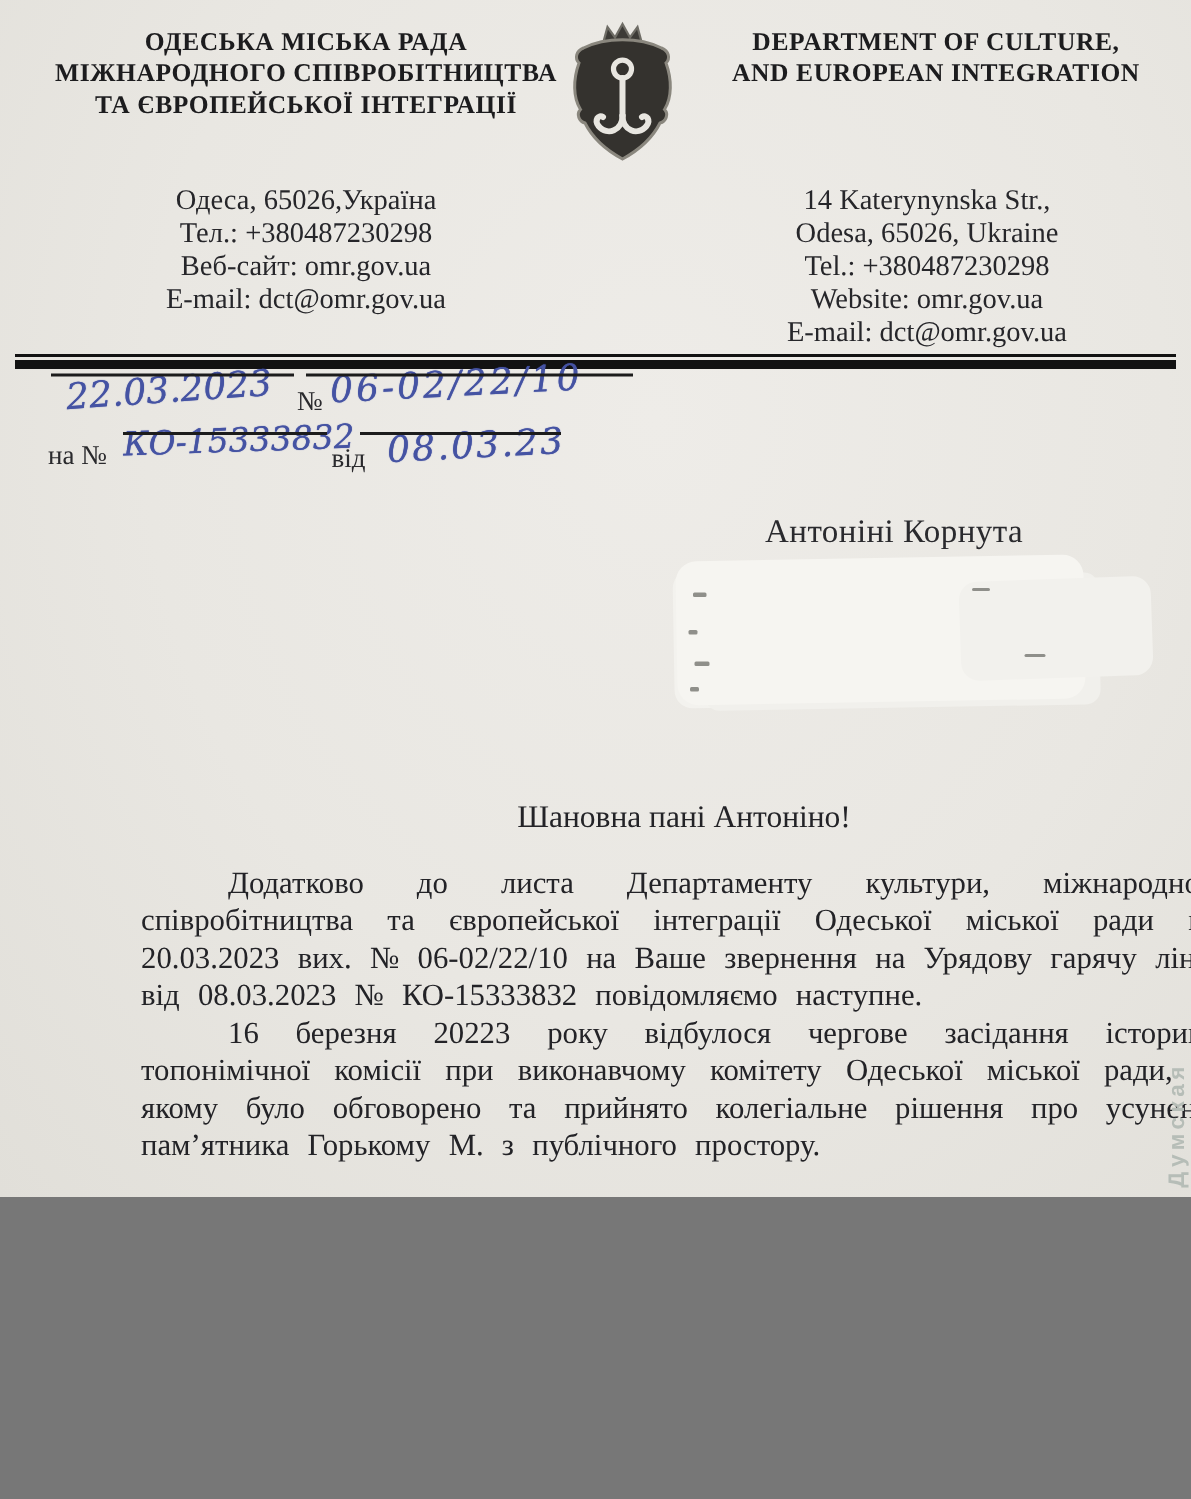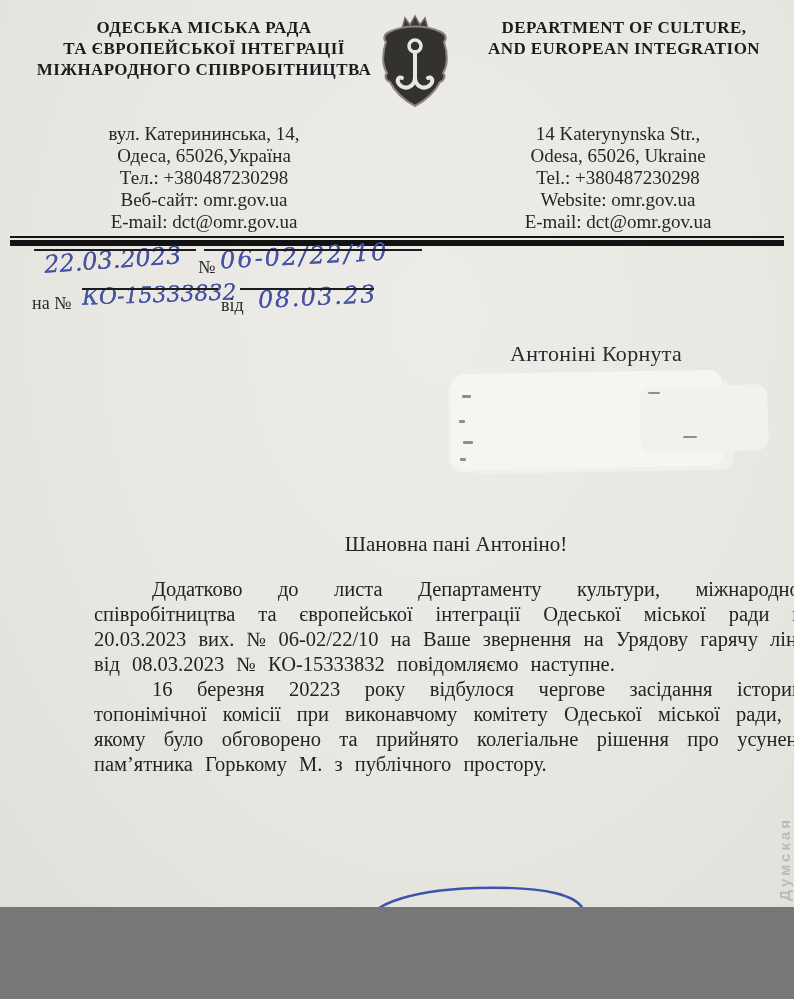--- a/index.html
+++ b/index.html
@@ -1,18 +1,18 @@
 <!DOCTYPE html>
 <html><head>
 <meta charset="utf-8">
 <style>
   html,body{margin:0;padding:0;background:#777;}
   .page{
     position:relative;
-    width:794px;height:907px;
+    width:794px;height:798px;
     margin:0 auto;
     overflow:hidden;
     background:
       radial-gradient(ellipse at 55% 35%, #eeece8 0%, #e9e7e2 55%, #e1dfd9 100%);
     font-family:"Liberation Serif","DejaVu Serif",serif;
     color:#232326;
   }
   
   .hdr{position:absolute;top:17px;font-weight:bold;font-size:17px;line-height:21px;
        text-align:center;letter-spacing:.4px;color:#1c1c1e;}
@@ -56,22 +56,22 @@
      font-family:"Liberation Sans",sans-serif;font-weight:700;
      font-size:15px;letter-spacing:3px;color:#b6bdb7;}
 </style>
 </head>
 <body>
 
 <div class="page">
 
   <div class="hdr hdr-ua">
     <div>ОДЕСЬКА МІСЬКА РАДА</div>
+    <div>МІЖНАРОДНОГО СПІВРОБІТНИЦТВА</div>
     <div>ТА ЄВРОПЕЙСЬКОЇ ІНТЕГРАЦІЇ</div>
-    <div>МІЖНАРОДНОГО СПІВРОБІТНИЦТВА</div>
   </div>
 
   <div class="emblem">
     <svg width="78" height="98" viewBox="0 0 78 98" xmlns="http://www.w3.org/2000/svg">
       <path d="M26,16 L29,5 L34,12 L39,3 L44,12 L49,5 L52,16 Z" fill="#3d3b37" stroke="#6f6d66" stroke-width="1.5"></path>
       <path d="M13,19 C8,21 7,26 10,29 C6,40 6,52 11,60 C8,63 10,68 14,69 C19,79 28,87 39,93 C50,87 59,79 64,69 C68,68 70,63 67,60 C72,52 72,40 68,29 C71,26 70,21 65,19 C57,15 48,13.5 39,13.5 C30,13.5 21,15 13,19 Z" fill="#34322e" stroke="#8a877e" stroke-width="2"></path>
       <g fill="none" stroke="#e8e6e0" stroke-width="4" stroke-linecap="round">
         <circle cx="39" cy="33" r="6" stroke-width="3.5"></circle>
         <line x1="39" y1="39" x2="39" y2="64"></line>
         <path d="M39,64 C39,74 29,78 23,71 C20,67 23,63 26,65"></path>
@@ -79,21 +79,20 @@
       </g>
     </svg>
   </div>
 
   <div class="hdr hdr-en">
     <div>DEPARTMENT OF CULTURE,</div>
     <div>AND EUROPEAN INTEGRATION</div>
   </div>
 
   <div class="addr addr-ua">
-    <div>вул. Катерининська, 14,</div>
     <div>Одеса, 65026,Україна</div>
     <div>Тел.: +380487230298</div>
     <div>Веб-сайт: omr.gov.ua</div>
     <div>E-mail: dct@omr.gov.ua</div>
   </div>
 
   <div class="addr addr-en">
     <div>14 Katerynynska Str.,</div>
     <div>Odesa, 65026, Ukraine</div>
     <div>Tel.: +380487230298</div>

